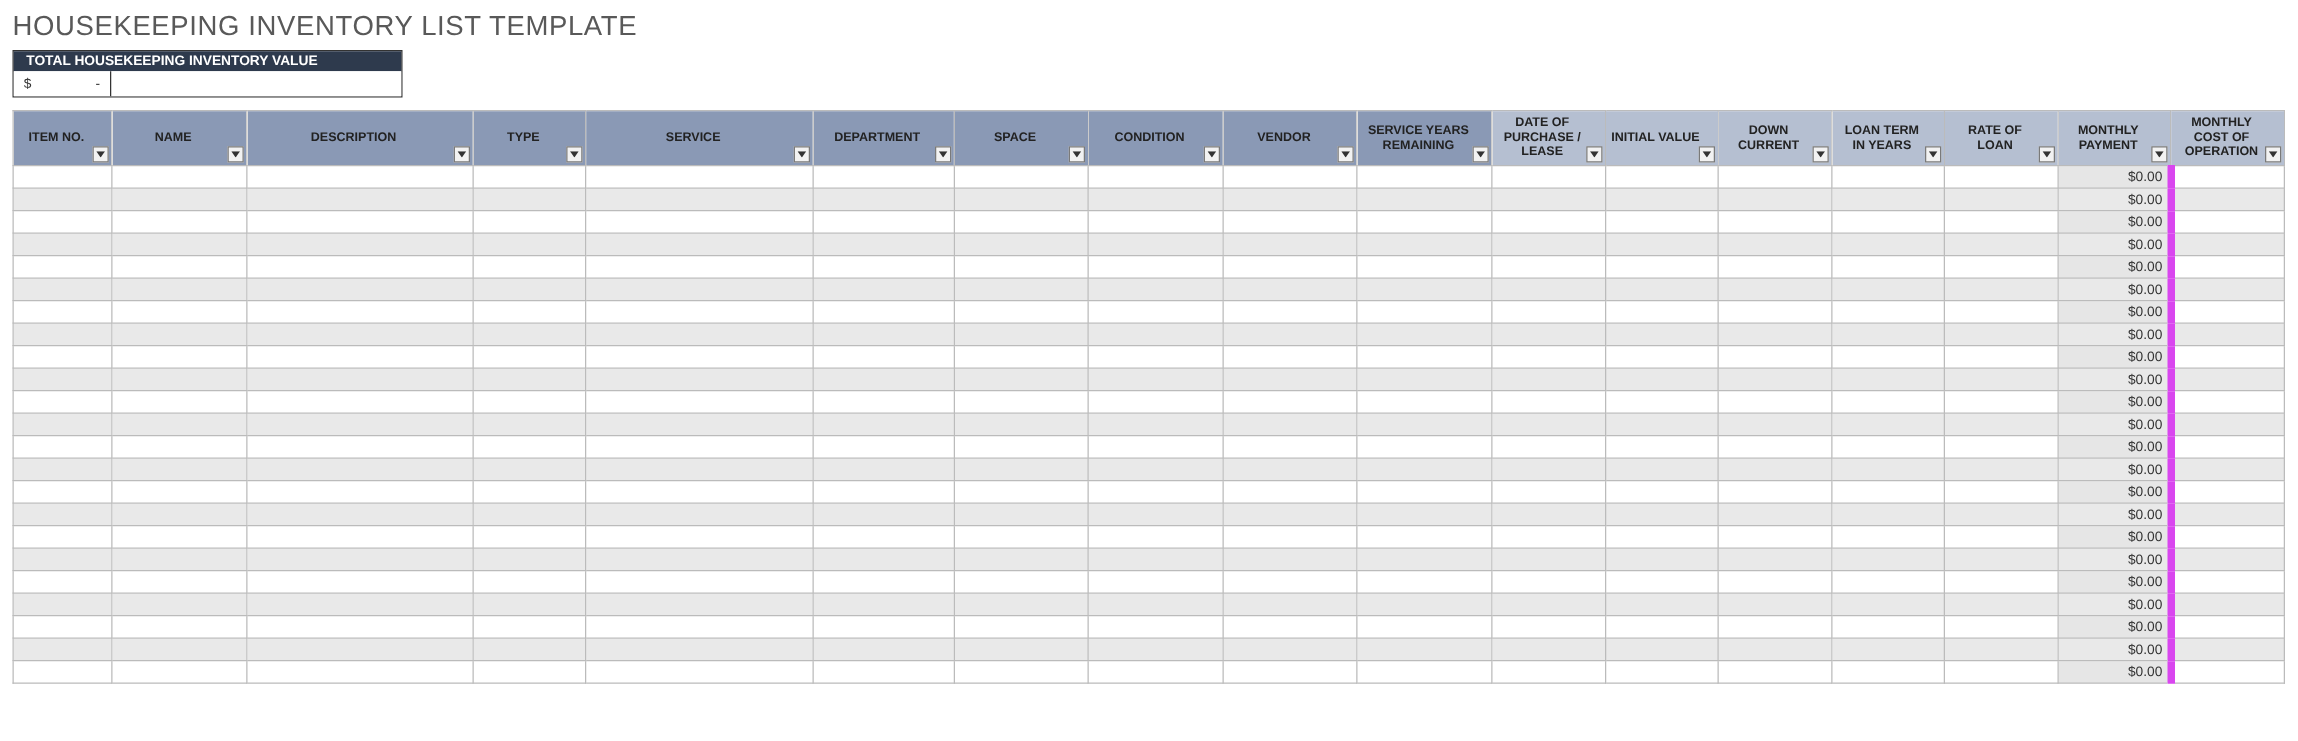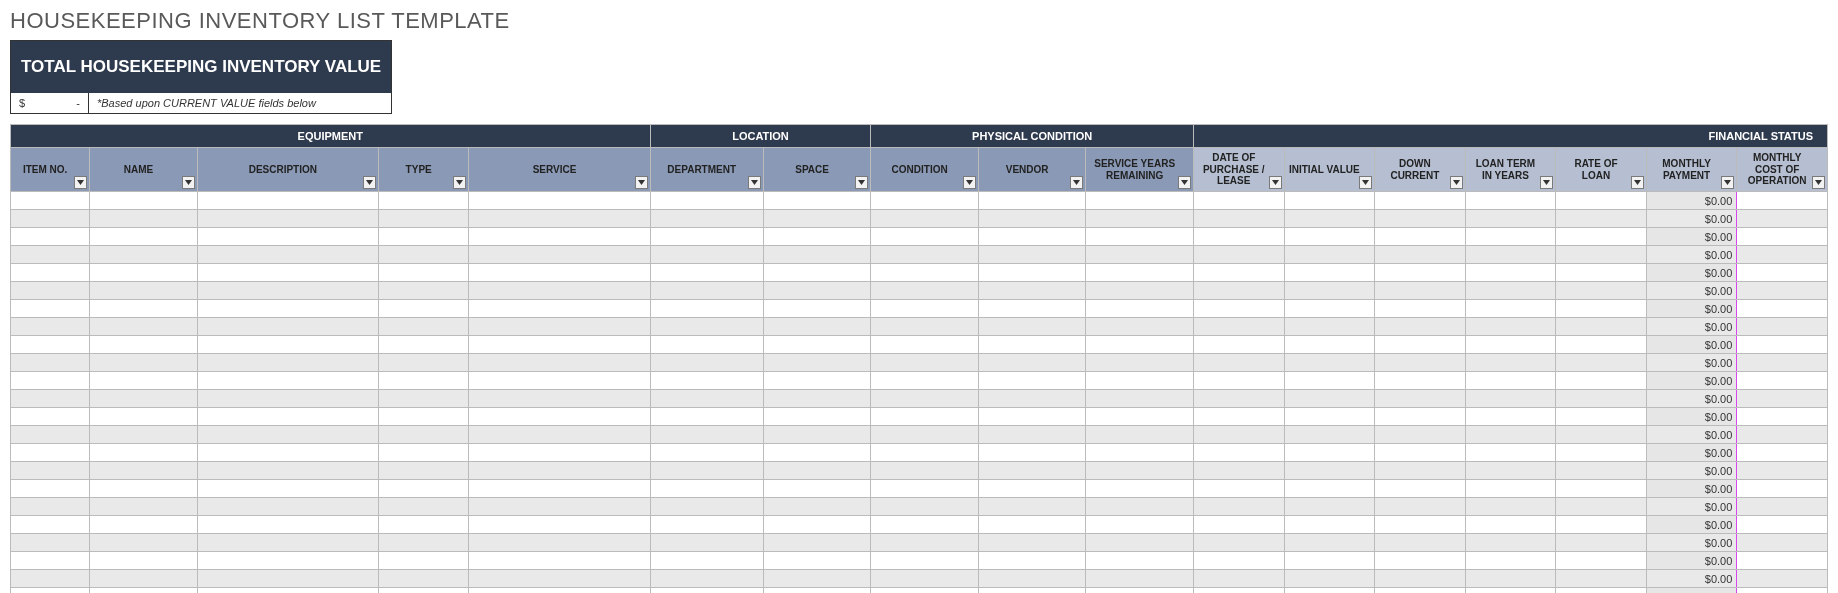--- a/index.html
+++ b/index.html
@@ -21,22 +21,22 @@
   }
   .totalbox {
     display: inline-block;
     border: 1px solid #333;
     margin-bottom: 10px;
   }
   .totalbox-header {
     background: #2e3a4d;
     color: #fff;
     font-weight: bold;
-    font-size: 17px;
-    padding: 16px 10px;
+    font-size: 11px;
+    padding: 2px 10px;
     min-width: 310px;
   }
   .totalbox-body {
     display: flex;
     align-items: stretch;
     background: #fff;
   }
   .totalbox-value {
     border-right: 1px solid #333;
     padding: 4px 8px;
@@ -108,21 +108,21 @@
     white-space: nowrap;
     overflow: hidden;
   }
   tbody.data tr.alt td {
     background: #e9e9e9;
   }
   tbody.data td.mp {
     background: #e6e6e6;
     text-align: right;
     border-left: 1px solid #aaa;
-    border-right: 1px solid #d946ef;
+    border-right: 6px solid #d946ef;
   }
   tbody.data td.mco {
     text-align: right;
   }
 
   col.c-itemno   { width: 70px; }
   col.c-name     { width: 95px; }
   col.c-desc     { width: 160px; }
   col.c-type     { width: 80px; }
   col.c-remarks  { width: 160px; }
@@ -146,21 +146,20 @@
 
 <h1 class="title">HOUSEKEEPING INVENTORY LIST TEMPLATE</h1>
 
 <div class="totalbox">
   <div class="totalbox-header">TOTAL HOUSEKEEPING INVENTORY VALUE</div>
   <div class="totalbox-body">
     <div class="totalbox-value">
       <span>$</span>
       <span>-</span>
     </div>
-    <div class="totalbox-note">*Based upon CURRENT VALUE fields below</div>
   </div>
 </div>
 
 <table class="inv">
   <colgroup>
     <col class="c-itemno">
       <col class="c-name">
       <col class="c-desc">
       <col class="c-type">
       <col class="c-remarks">
@@ -171,26 +170,20 @@
       <col class="c-svc">
     <col class="c-date">
       <col class="c-init">
       <col class="c-down">
       <col class="c-loan">
       <col class="c-rate">
       <col class="c-mp">
       <col class="c-mco">
   </colgroup>
   <thead>
-    <tr class="grp">
-      <th colspan="5">EQUIPMENT</th>
-      <th colspan="2">LOCATION</th>
-      <th colspan="3">PHYSICAL CONDITION</th>
-      <th colspan="7" style="text-align:right;padding-right:14px;">FINANCIAL STATUS</th>
-    </tr>
     <tr class="cols">
       <th><span>ITEM NO.</span><span class="filter-btn">
             <svg width="7" height="5">
               <polygon points="0,0 7,0 3.5,5" fill="#333"></polygon>
             </svg>
           </span></th>
       <th><span>NAME</span><span class="filter-btn">
             <svg width="7" height="5">
               <polygon points="0,0 7,0 3.5,5" fill="#333"></polygon>
             </svg>

